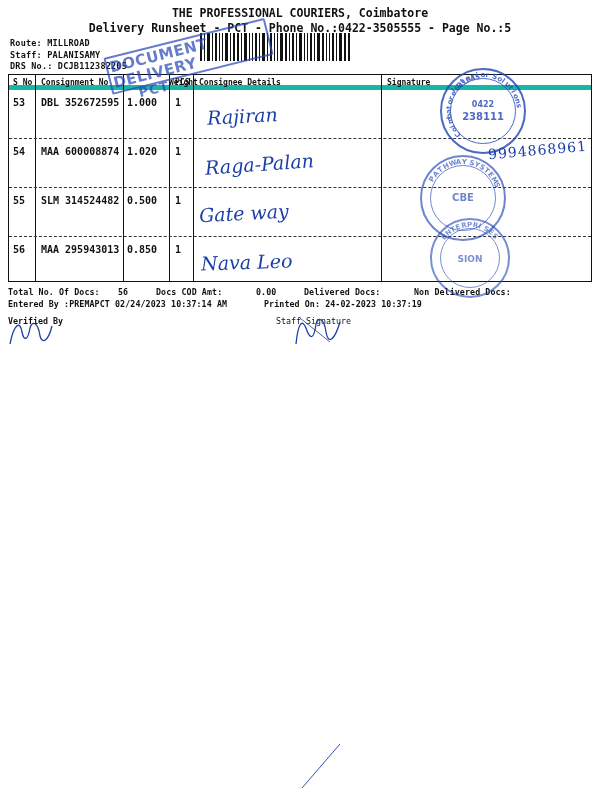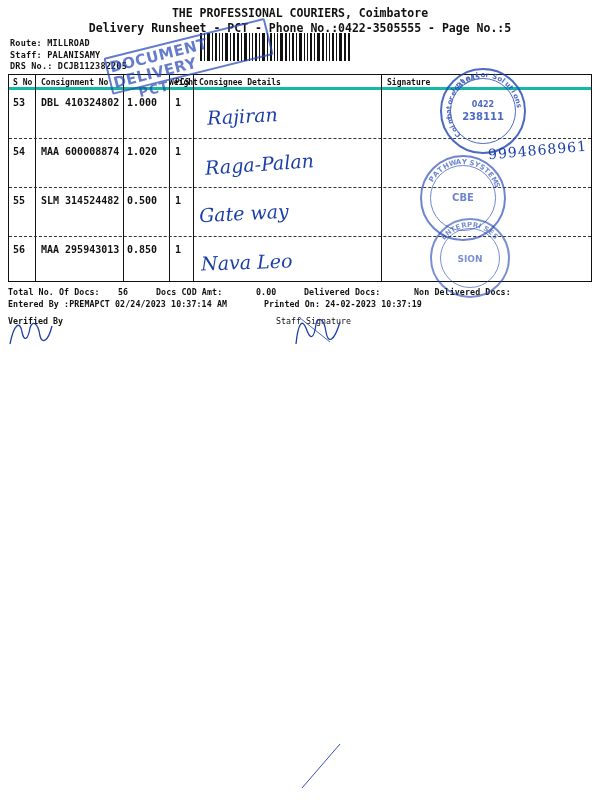--- a/index.html
+++ b/index.html
@@ -84,21 +84,21 @@
     width: 584px;
     height: 208px;
     border: 1px solid #111;
     box-sizing: border-box;
   }
   .thead {
     position: absolute;
     left: 0; top: 0;
     width: 100%;
     height: 15px;
-    border-bottom: 3px solid #14b8a6;
+    border-bottom: 5px solid #14b8a6;
     box-sizing: border-box;
   }
   .th {
     position: absolute;
     top: 3px;
     font-size: 8px;
     font-weight: bold;
     white-space: nowrap;
   }
   .vline {
@@ -332,21 +332,21 @@
     <div class="vline" style="left:160px;"></div>
     <div class="vline" style="left:184px;"></div>
     <div class="vline" style="left:372px;"></div>
 
     <div class="rowline" style="top:63px;"></div>
     <div class="rowline" style="top:112px;"></div>
     <div class="rowline" style="top:161px;"></div>
 
     <div>
       <div class="cell" style="left:4px;  top:22px;">53</div>
-      <div class="cell" style="left:32px; top:22px;">DBL 410324802</div>
+      <div class="cell" style="left:32px; top:22px;">DBL 352672595</div>
       <div class="cell" style="left:118px;top:22px;">1.000</div>
       <div class="cell" style="left:166px;top:22px;">1</div>
       <div class="sig" style="left:198px;top:30px; font-size:19px; transform:rotate(-3deg);">Rajiran</div>
     </div>
 
     <div>
       <div class="cell" style="left:4px;  top:71px;">54</div>
       <div class="cell" style="left:32px; top:71px;">MAA 600008874</div>
       <div class="cell" style="left:118px;top:71px;">1.020</div>
       <div class="cell" style="left:166px;top:71px;">1</div>

